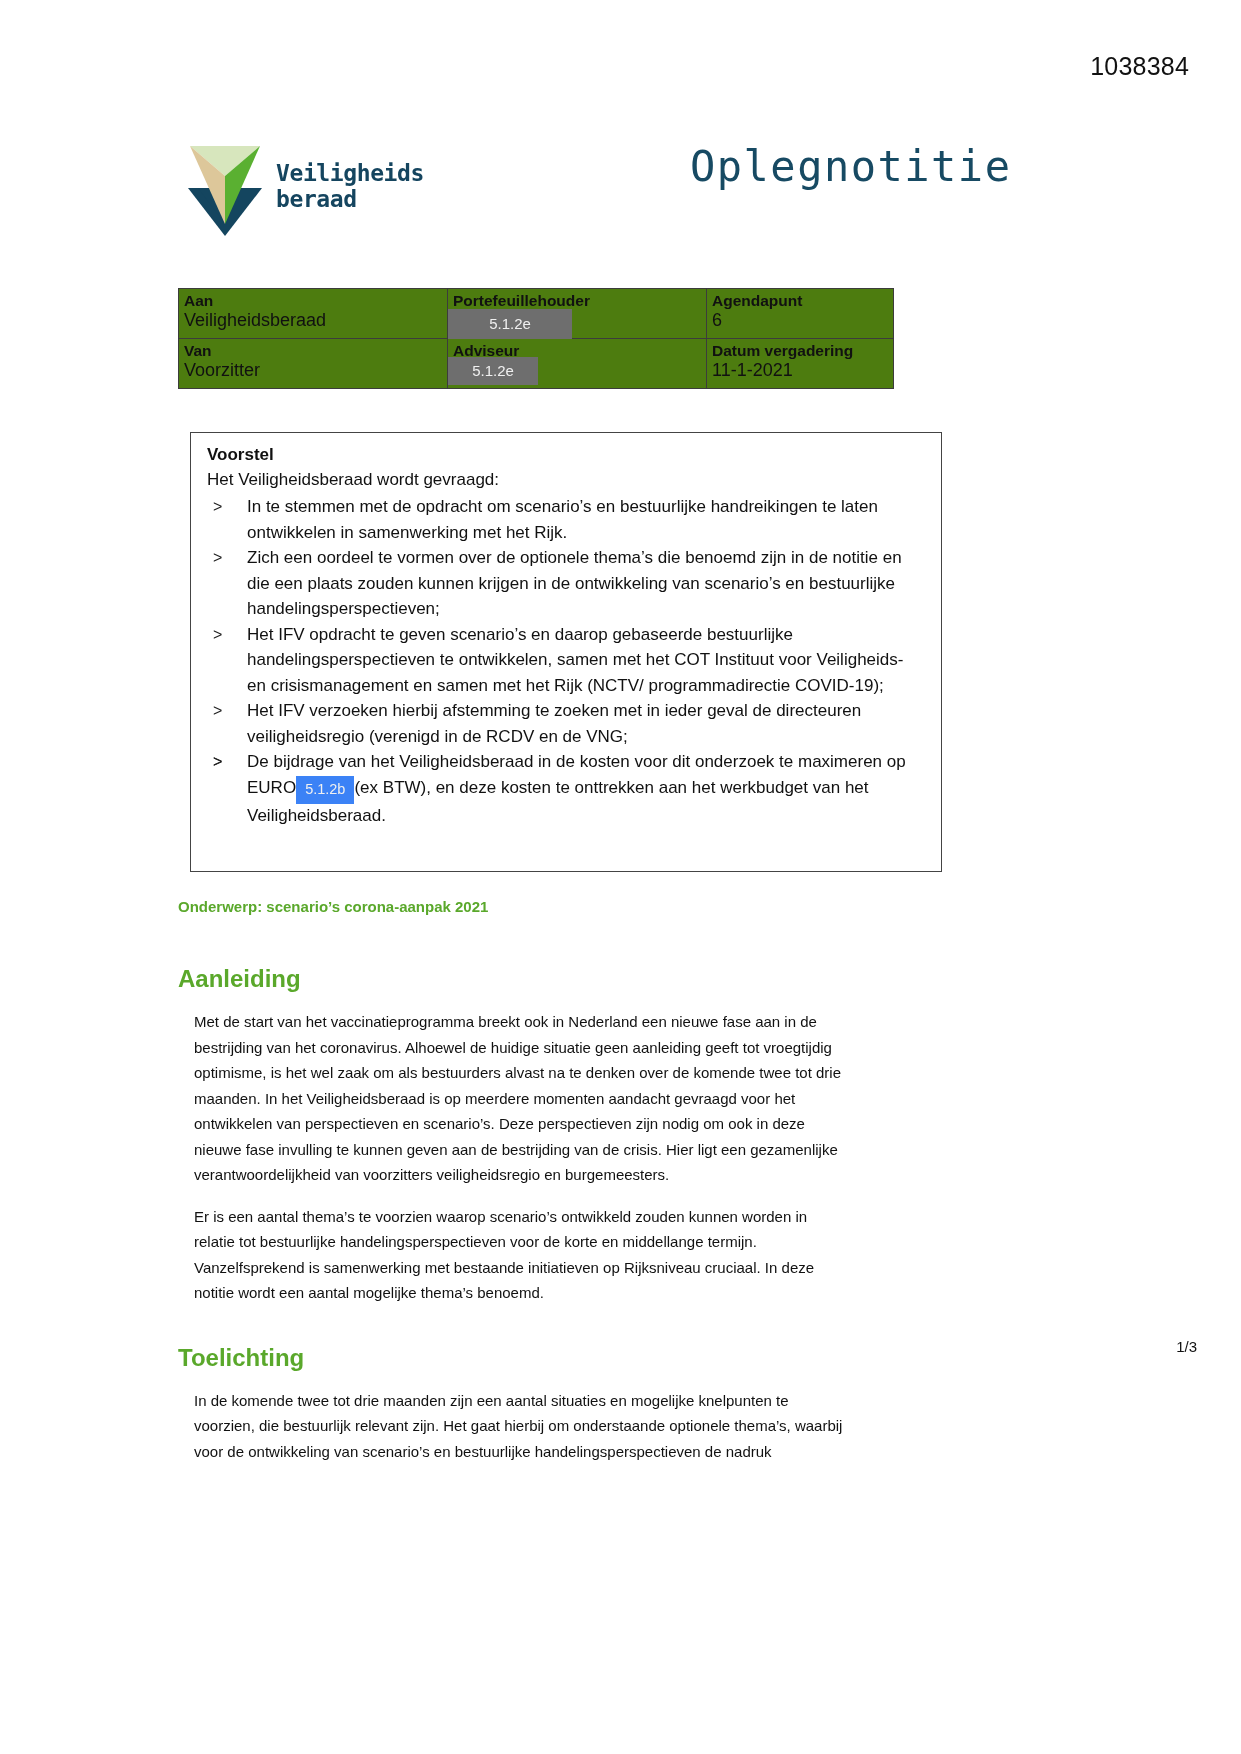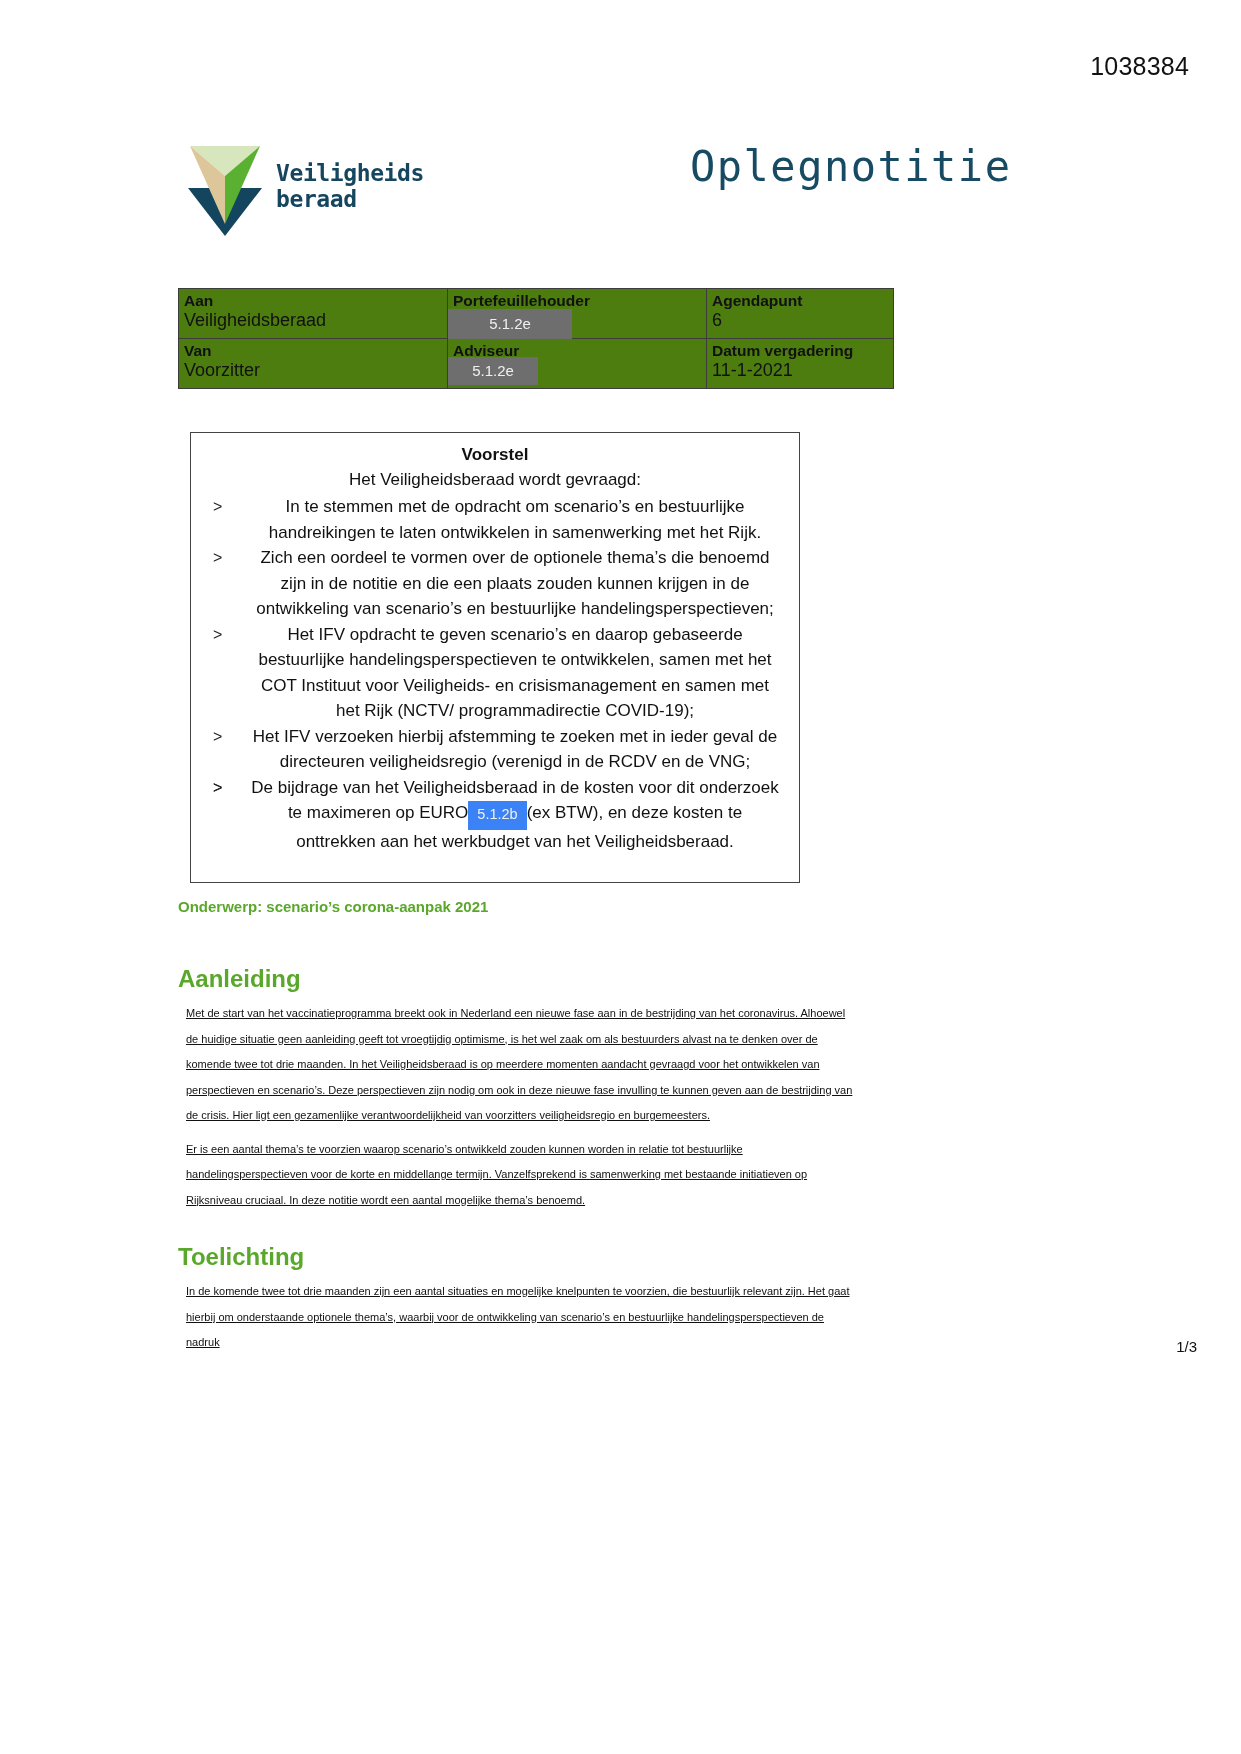--- a/index.html
+++ b/index.html
@@ -65,26 +65,25 @@
     width:124px; height:30px;
     line-height:30px;
     background:#6e6e6e; color:#f0f0f0;
     font-size:15px; text-align:center;
   }
   .redact-cell.r2 { width:90px; top:18px; height:28px; line-height:28px; }
 
   
   .voorstel {
     position:absolute; left:190px; top:432px;
-    width:610px; min-height:440px;
+    width:752px; min-height:440px;
     border:1.5px solid #444;
     background:#fff;
     padding:12px 16px 28px 16px;
     box-sizing:border-box;
-    text-align:center;
   }
   .voorstel h3 {
     margin:0 0 2px 0;
     font-size:17px; font-weight:700; color:#111;
   }
   .voorstel .lead {
     font-size:17px; line-height:25px; color:#111; margin:0 0 2px 0;
   }
   .bullets { margin:0; padding:0; list-style:none; }
   .bullets li {
@@ -110,23 +109,22 @@
   
   .content { position:absolute; left:178px; top:898px; width:690px; }
   .h-green {
     color:#5aa82b;
     font-weight:700;
     margin:0;
   }
   .subject { font-size:15px; margin-bottom:16px; }
   .sec-head { font-size:24px; margin:0 0 2px 0; }
   .para {
-    font-size:11px; line-height:25.5px; color:#111;
-    margin:8px;
-    text-decoration:underline;
+    font-size:15px; line-height:25.5px; color:#111;
+    margin:16px;
   }
   .gap-lg { height:34px; }
   .gap-md { height:22px; }
 
   
   .page-no {
     position:absolute; right:44px; top:1338px;
     font-size:15px; color:#111;
   }
 </style>

